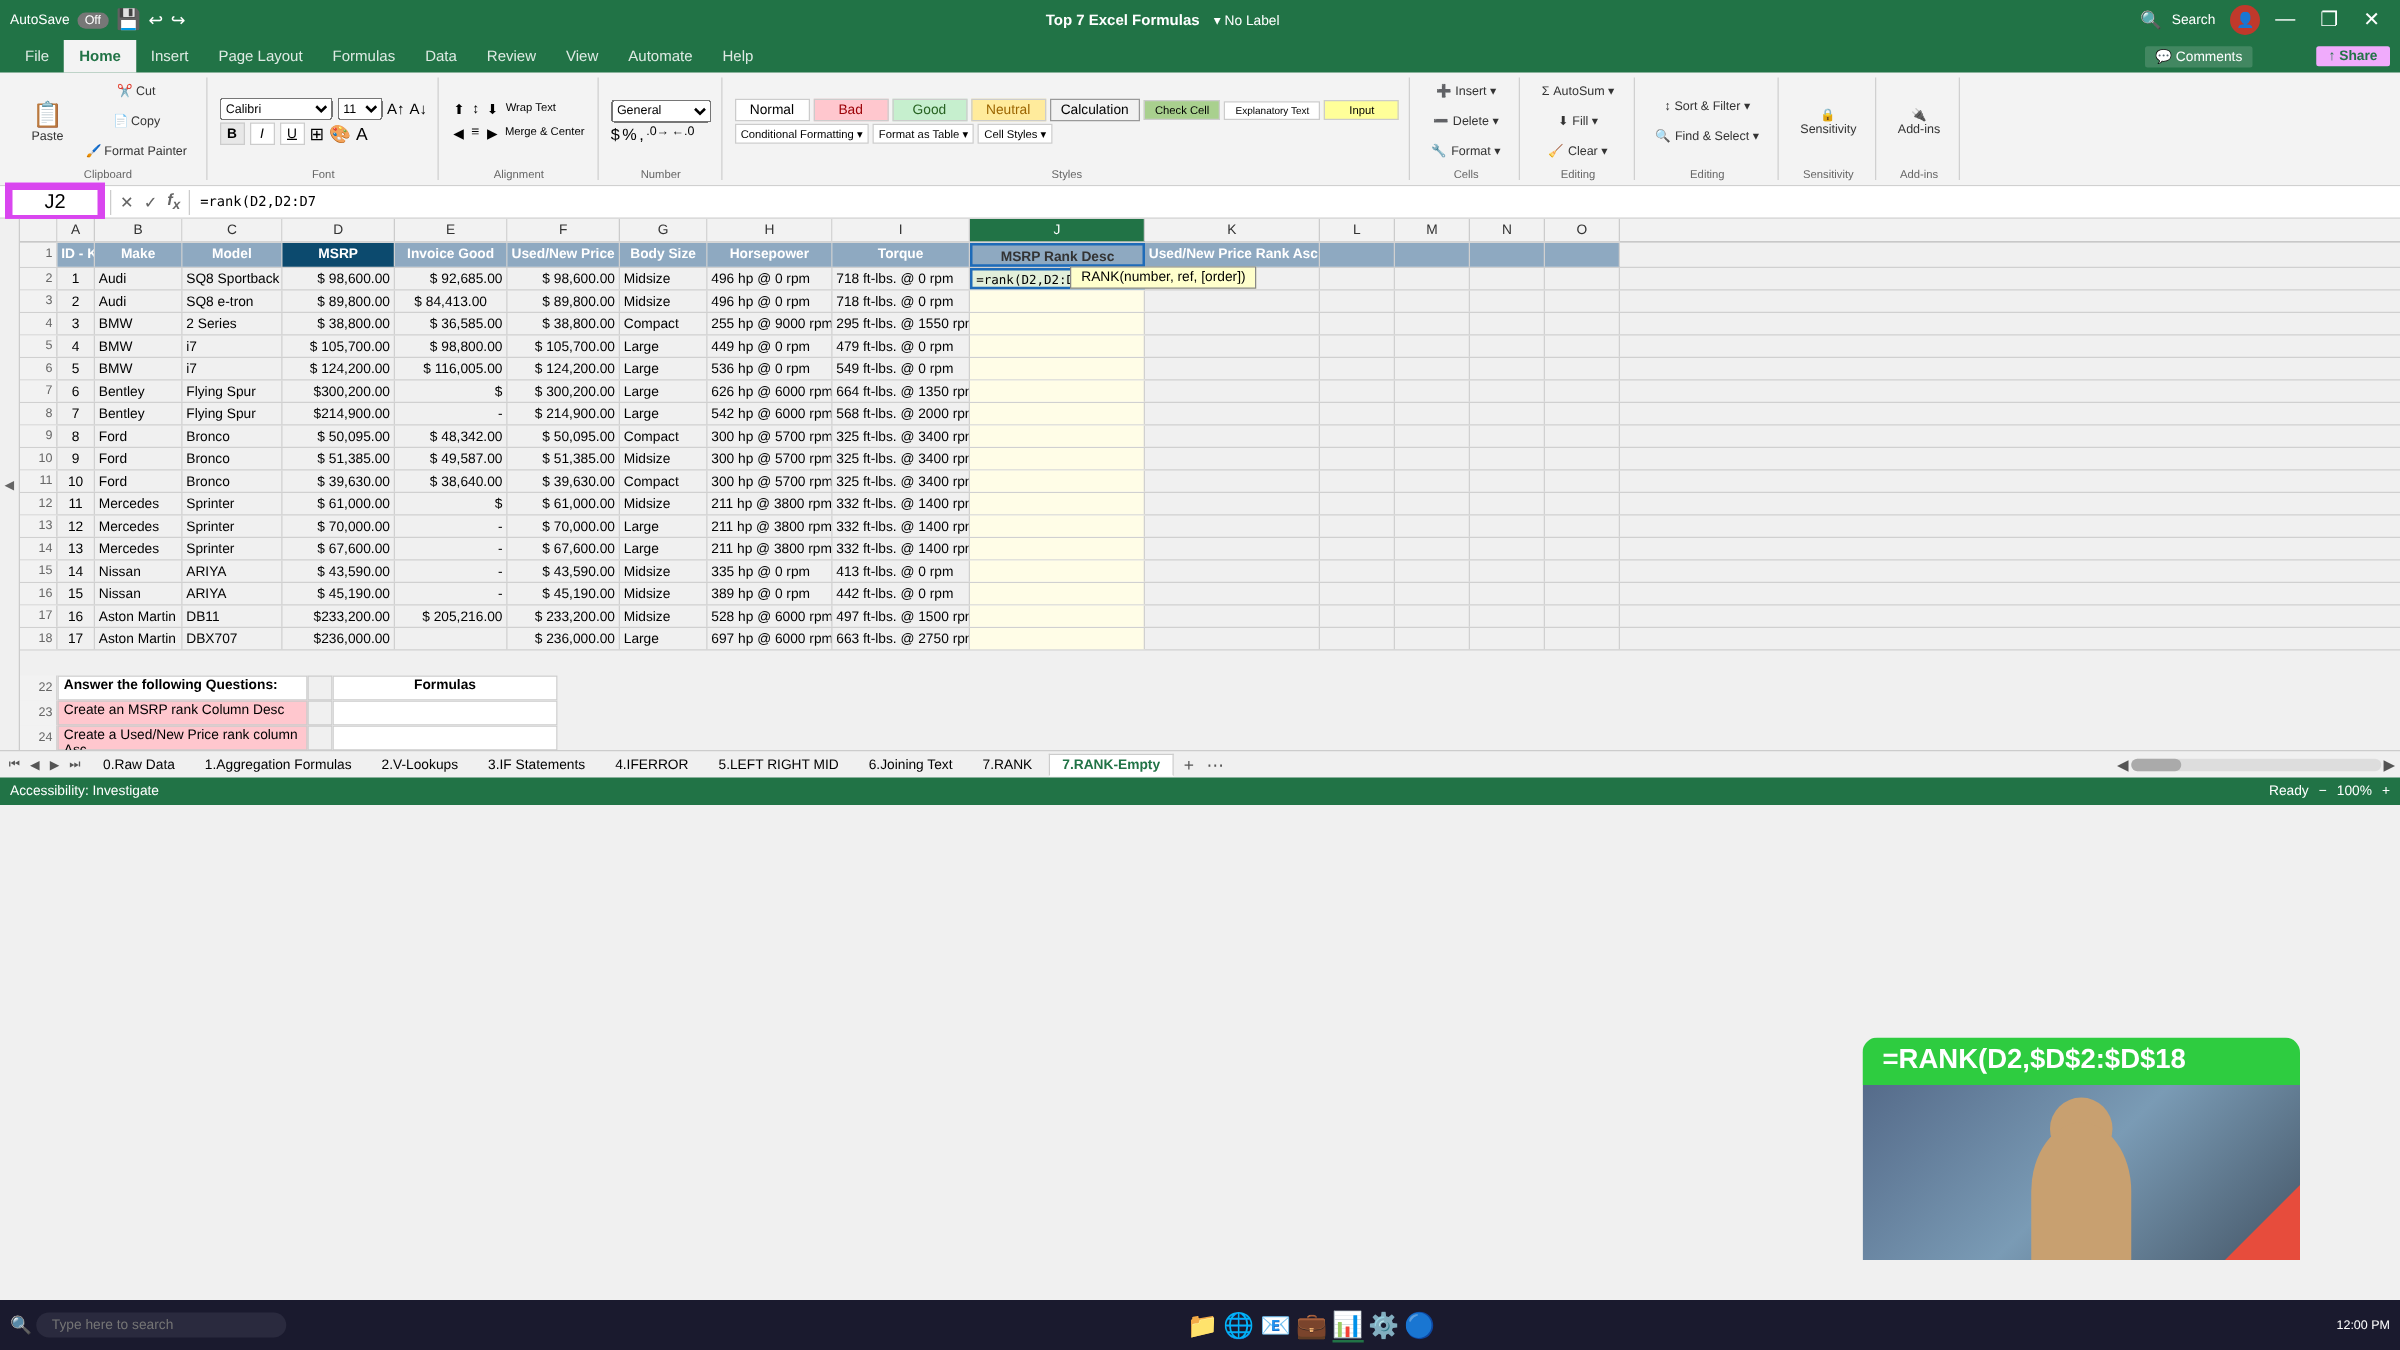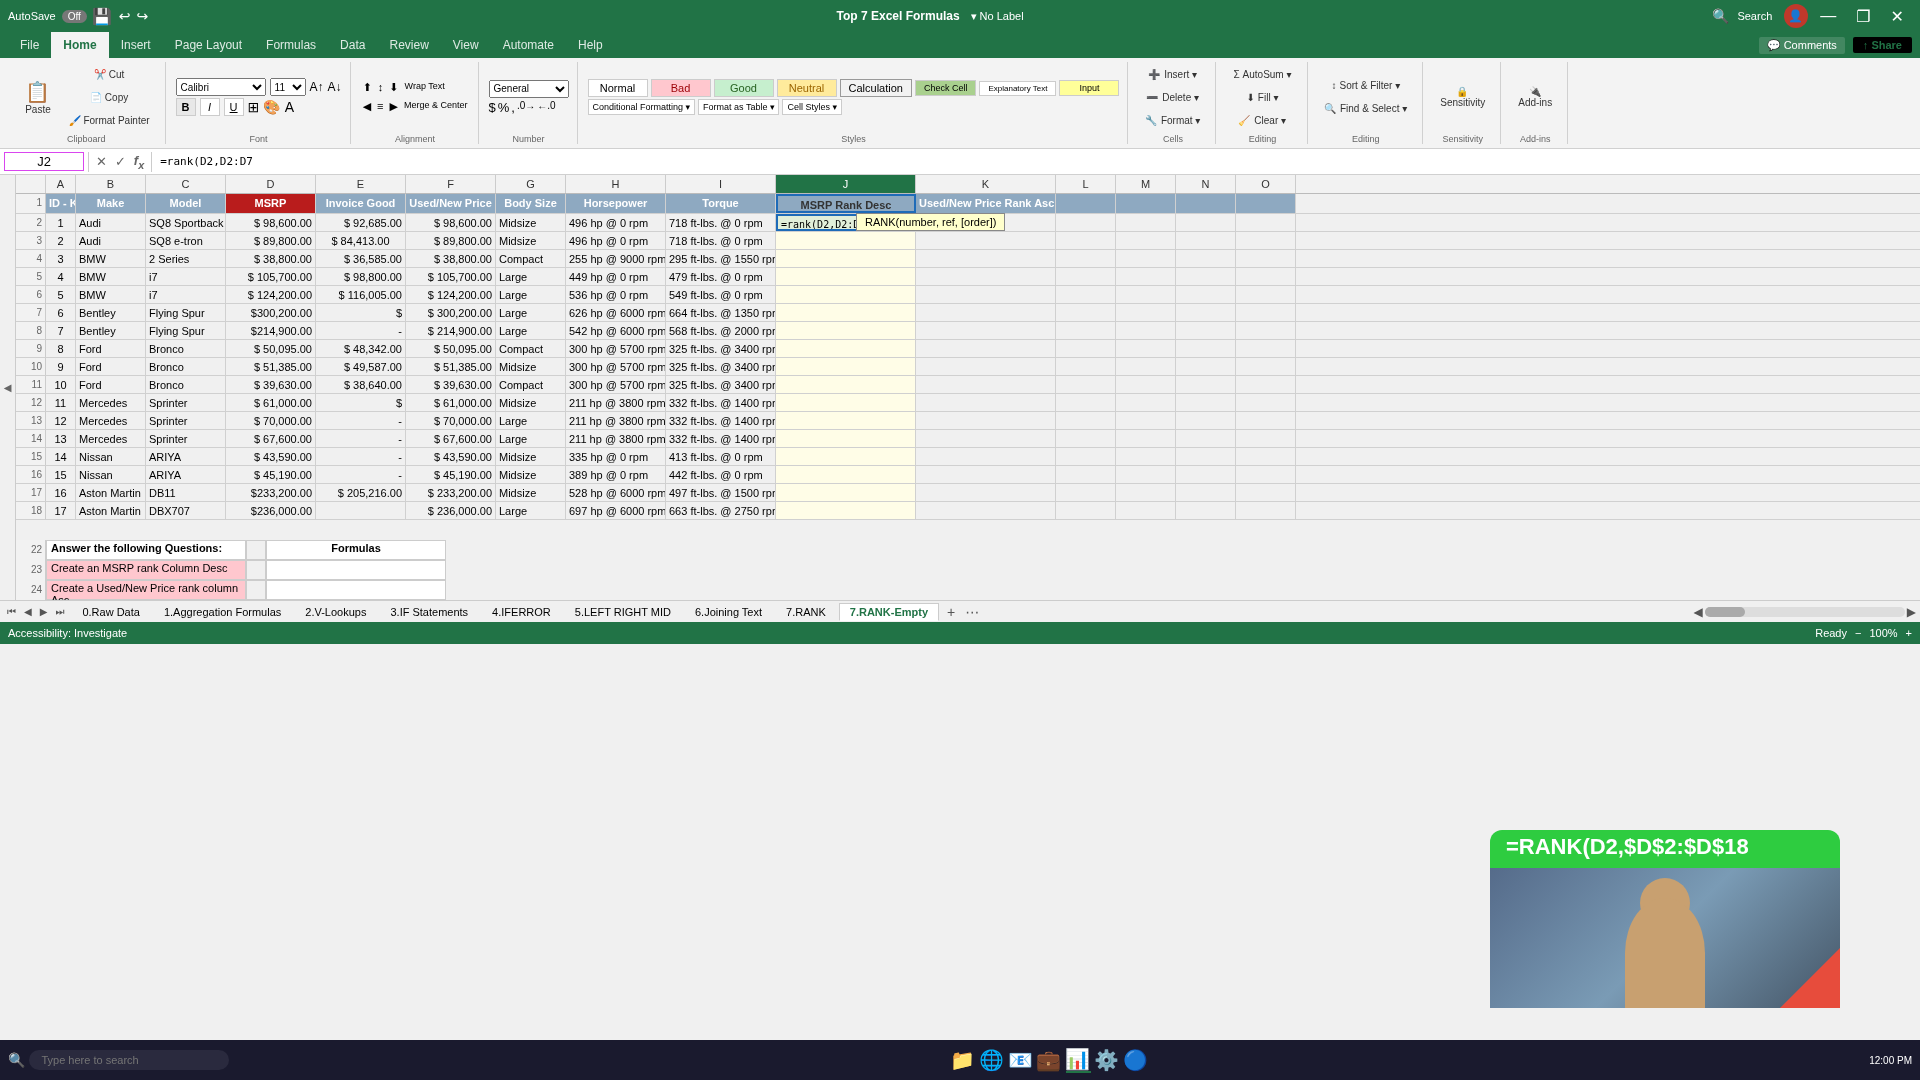--- a/index.html
+++ b/index.html
@@ -33,21 +33,21 @@
     .style-box { border: 1px solid #ccc; padding: 2px 8px; font-size: 11px; cursor: pointer; background: white; min-width: 60px; text-align: center; }
     .style-normal { background: white; }
     .style-bad { background: #ffc7ce; color: #9c0006; }
     .style-good { background: #c6efce; color: #276221; }
     .style-calc { background: #f2f2f2; border: 1px solid #999; }
     .style-check { background: #a9d08e; }
     .style-input { background: #ffff99; border: 1px solid #ccc; }
 
     
     .formula-bar { display: flex; align-items: center; background: white; border-bottom: 1px solid #d0d0d0; padding: 2px 4px; height: 26px; }
-    .name-box { width: 80px; border: 1px solid #d946ef; padding: 1px 4px; font-size: 13px; text-align: center; }
+    .name-box { width: 80px; border: 6px solid #d946ef; padding: 1px 4px; font-size: 16px; text-align: center; }
     .formula-sep { width: 1px; background: #ccc; height: 20px; margin: 0 4px; }
     .formula-icons { display: flex; gap: 2px; align-items: center; }
     .formula-icon { cursor: pointer; padding: 1px 3px; font-size: 13px; color: #666; }
     .formula-input { flex: 1; border: none; outline: none; font-size: 11px; padding: 1px 4px; font-family: 'Consolas', monospace; }
     .col-header { border-right: 1px solid #ccc; text-align: center; padding: 2px 0; font-size: 11px; color: #333; background: #f2f2f2; height: 18px; line-height: 14px; }
     .col-header.selected { background: #217346; color: white; }
     .grid-row { display: flex; border-bottom: 1px solid #d0d0d0; height: 18px; min-height: 18px; }
     .row-num { width: 30px; min-width: 30px; border-right: 1px solid #ccc; text-align: right; padding-right: 3px; font-size: 10px; color: #666; background: #f2f2f2; line-height: 18px; }
     .cell { border-right: 1px solid #d0d0d0; padding: 1px 3px; font-size: 11px; overflow: hidden; white-space: nowrap; line-height: 16px; }
 
@@ -183,21 +183,21 @@
     <div class="ribbon-tab">Page Layout</div>
     <div class="ribbon-tab">Formulas</div>
     <div class="ribbon-tab">Data</div>
     <div class="ribbon-tab">Review</div>
     <div class="ribbon-tab">View</div>
     <div class="ribbon-tab">Automate</div>
     <div class="ribbon-tab">Help</div>
     <div style="flex:1;"></div>
     <div style="display:flex;gap:8px;align-items:center;padding-right:8px;">
       <span style="color:white;font-size:11px;cursor:pointer;background:rgba(255,255,255,0.15);padding:2px 8px;border-radius:2px;">💬 Comments</span>
-      <span style="color:#217346;font-size:11px;cursor:pointer;background:#000000;padding:2px 10px;border-radius:2px;font-weight:bold;">↑ Share</span>
+      <span style="color:#217346;font-size:11px;cursor:pointer;background:#f0abfc;padding:2px 10px;border-radius:2px;font-weight:bold;margin-left:43px;">↑ Share</span>
     </div>
   </div>
   <div class="ribbon-content">
 
     <div class="ribbon-group">
       <div class="ribbon-buttons">
         <div class="rb rb-large" style="font-size:10px;">
           <span style="font-size:20px;">📋</span>
           <span>Paste</span>
         </div>
@@ -398,21 +398,21 @@
       <div class="col-header" style="width:60px;min-width:60px;">O</div>
     </div>
 
     <div style="flex:1;overflow:auto;">
 
       <div class="grid-row header-row" style="height:20px;min-height:20px;">
         <div class="row-num">1</div>
         <div class="cell cA" style="background:#8ea9c1;color:white;font-weight:bold;text-align:center;width:30px;min-width:30px;">ID - Key</div>
         <div class="cell" style="background:#8ea9c1;color:white;font-weight:bold;text-align:center;width:70px;min-width:70px;">Make</div>
         <div class="cell" style="background:#8ea9c1;color:white;font-weight:bold;text-align:center;width:80px;min-width:80px;">Model</div>
-        <div class="cell" style="background:#b91c1c;color:white;font-weight:bold;text-align:center;width:90px;min-width:90px;">MSRP</div>
+        <div class="cell" style="background:#0c4a6e;color:white;font-weight:bold;text-align:center;width:90px;min-width:90px;">MSRP</div>
         <div class="cell" style="background:#8ea9c1;color:white;font-weight:bold;text-align:center;width:90px;min-width:90px;">Invoice Good</div>
         <div class="cell" style="background:#8ea9c1;color:white;font-weight:bold;text-align:center;width:90px;min-width:90px;">Used/New Price</div>
         <div class="cell" style="background:#8ea9c1;color:white;font-weight:bold;text-align:center;width:70px;min-width:70px;">Body Size</div>
         <div class="cell" style="background:#8ea9c1;color:white;font-weight:bold;text-align:center;width:100px;min-width:100px;">Horsepower</div>
         <div class="cell" style="background:#8ea9c1;color:white;font-weight:bold;text-align:center;width:110px;min-width:110px;">Torque</div>
         <div class="cell" style="background:#8ea9c1;color:#333;font-weight:bold;text-align:center;width:140px;min-width:140px;border:2px solid #1e6bb8;">MSRP Rank Desc</div>
         <div class="cell" style="background:#8ea9c1;color:white;font-weight:bold;text-align:center;width:140px;min-width:140px;">Used/New Price Rank Asc</div>
         <div class="cell" style="width:60px;min-width:60px;"></div>
         <div class="cell" style="width:60px;min-width:60px;"></div>
         <div class="cell" style="width:60px;min-width:60px;"></div>

